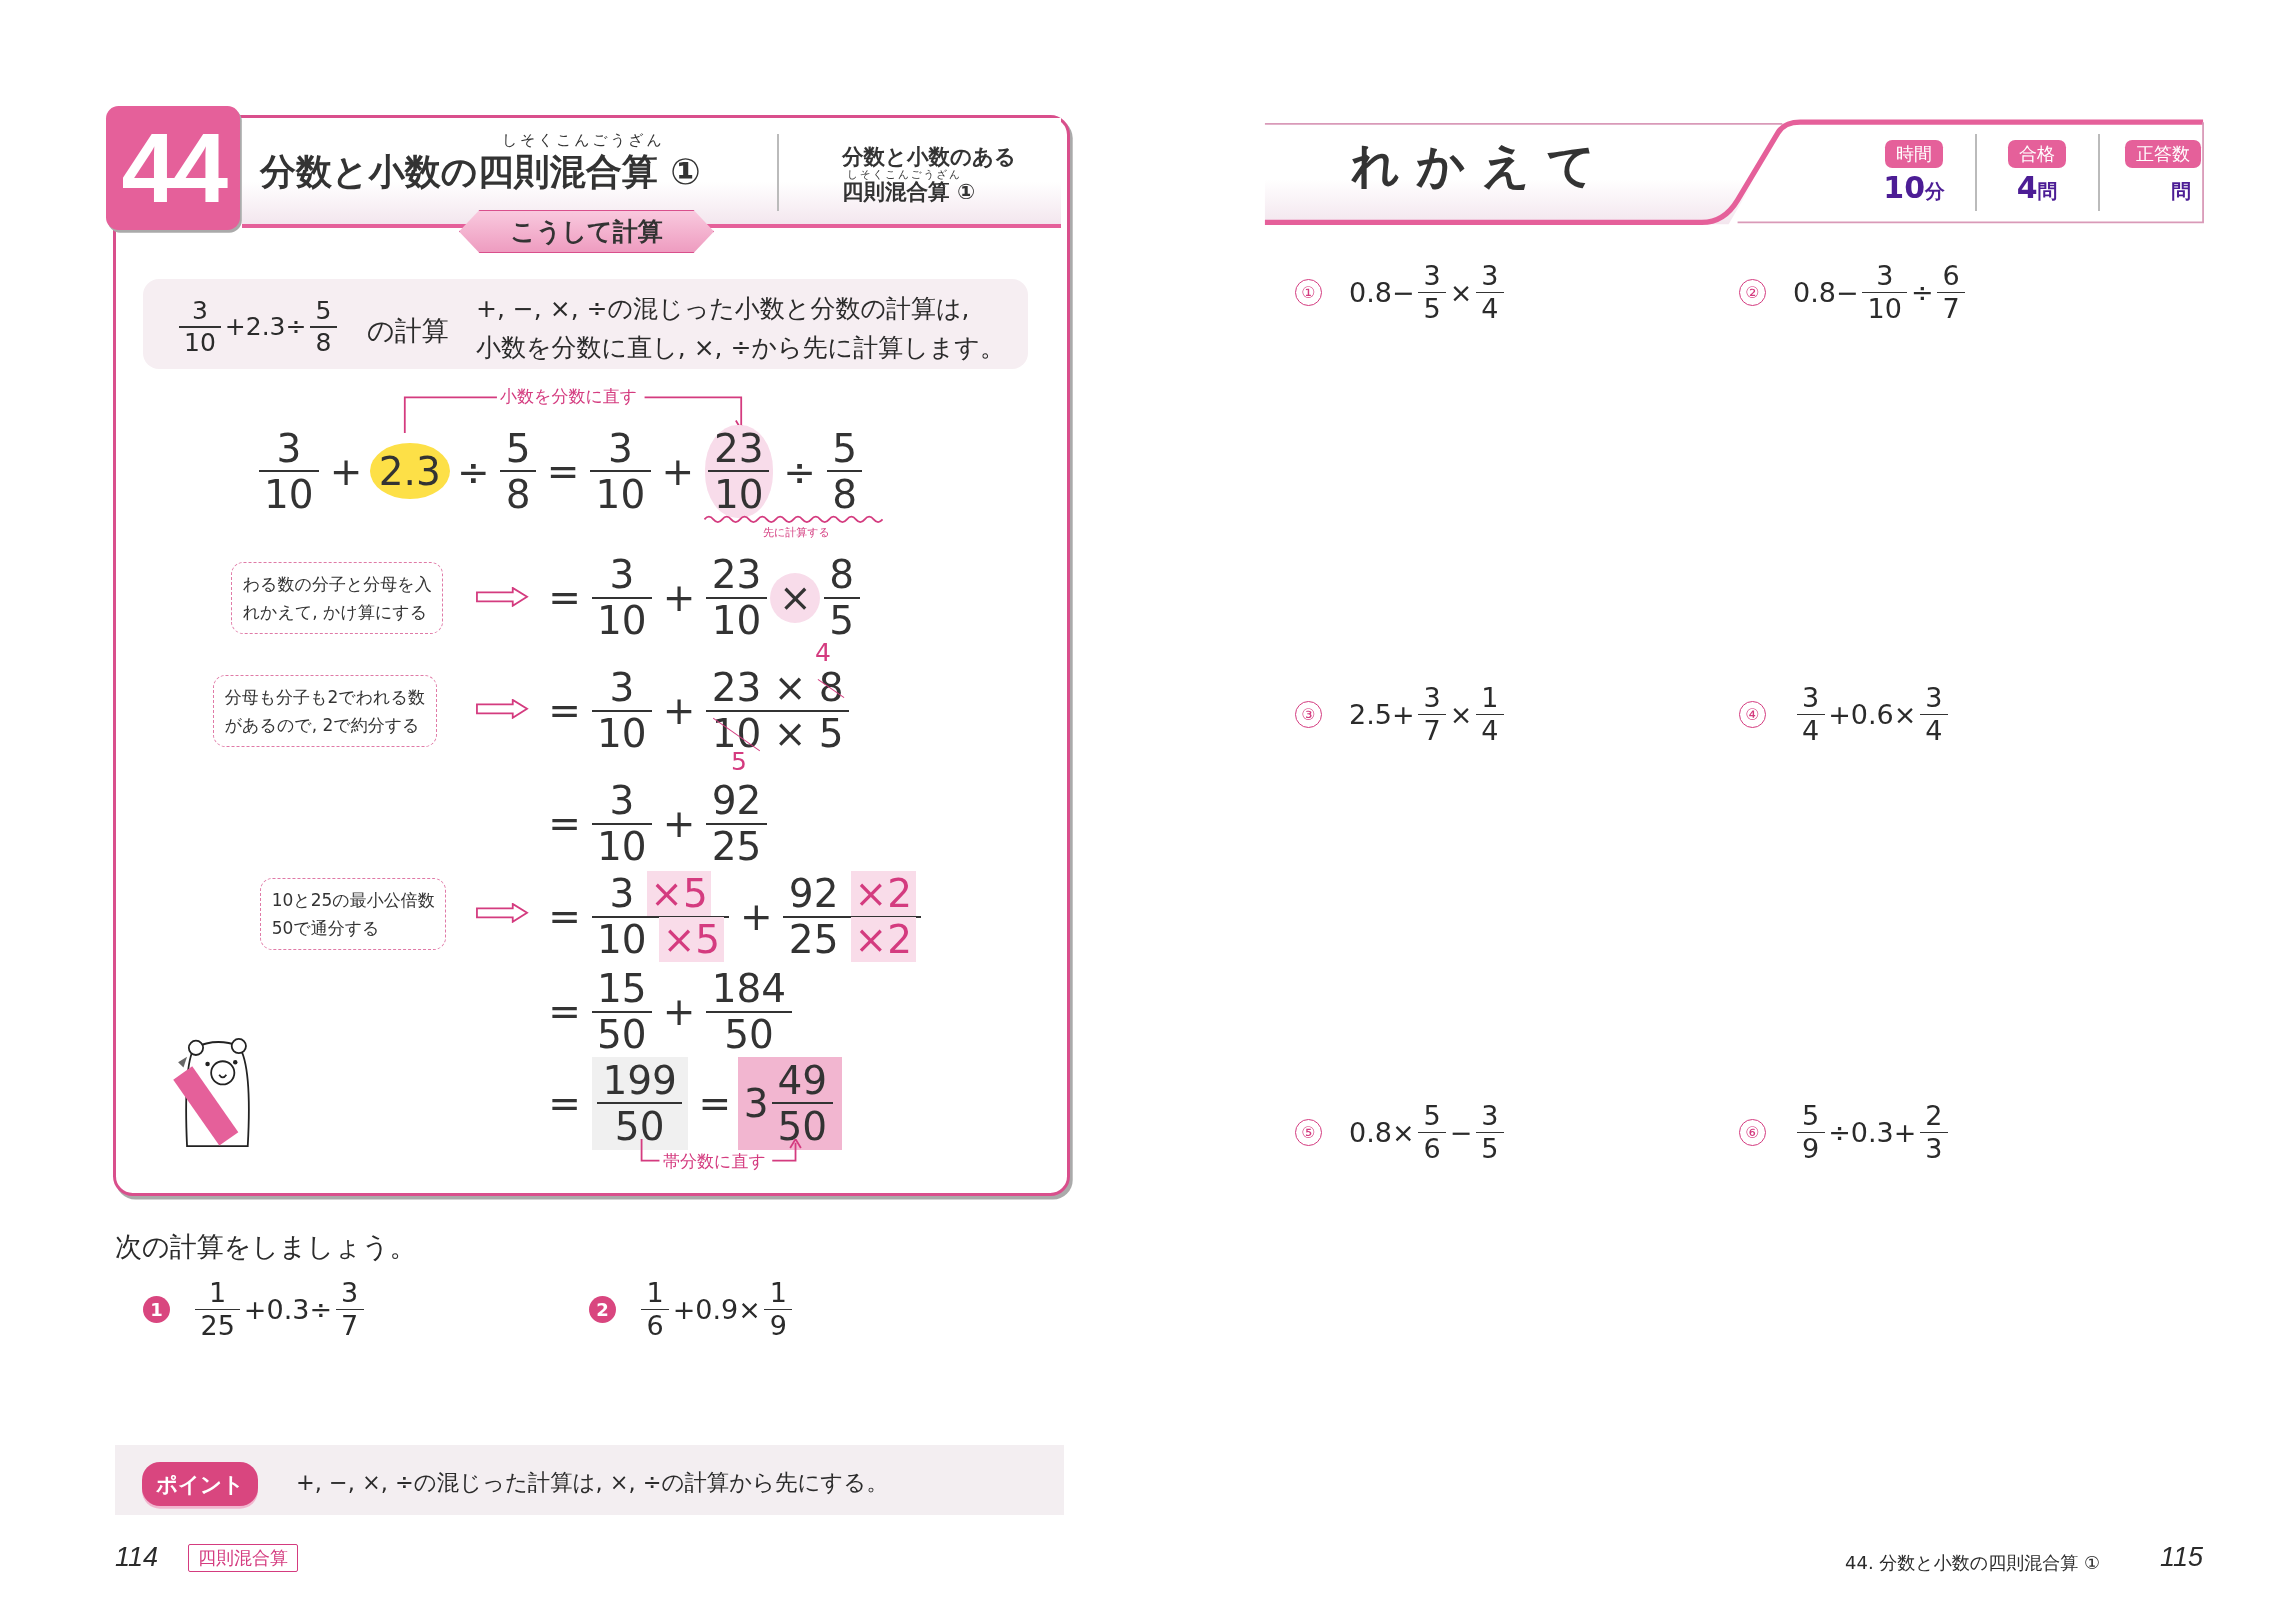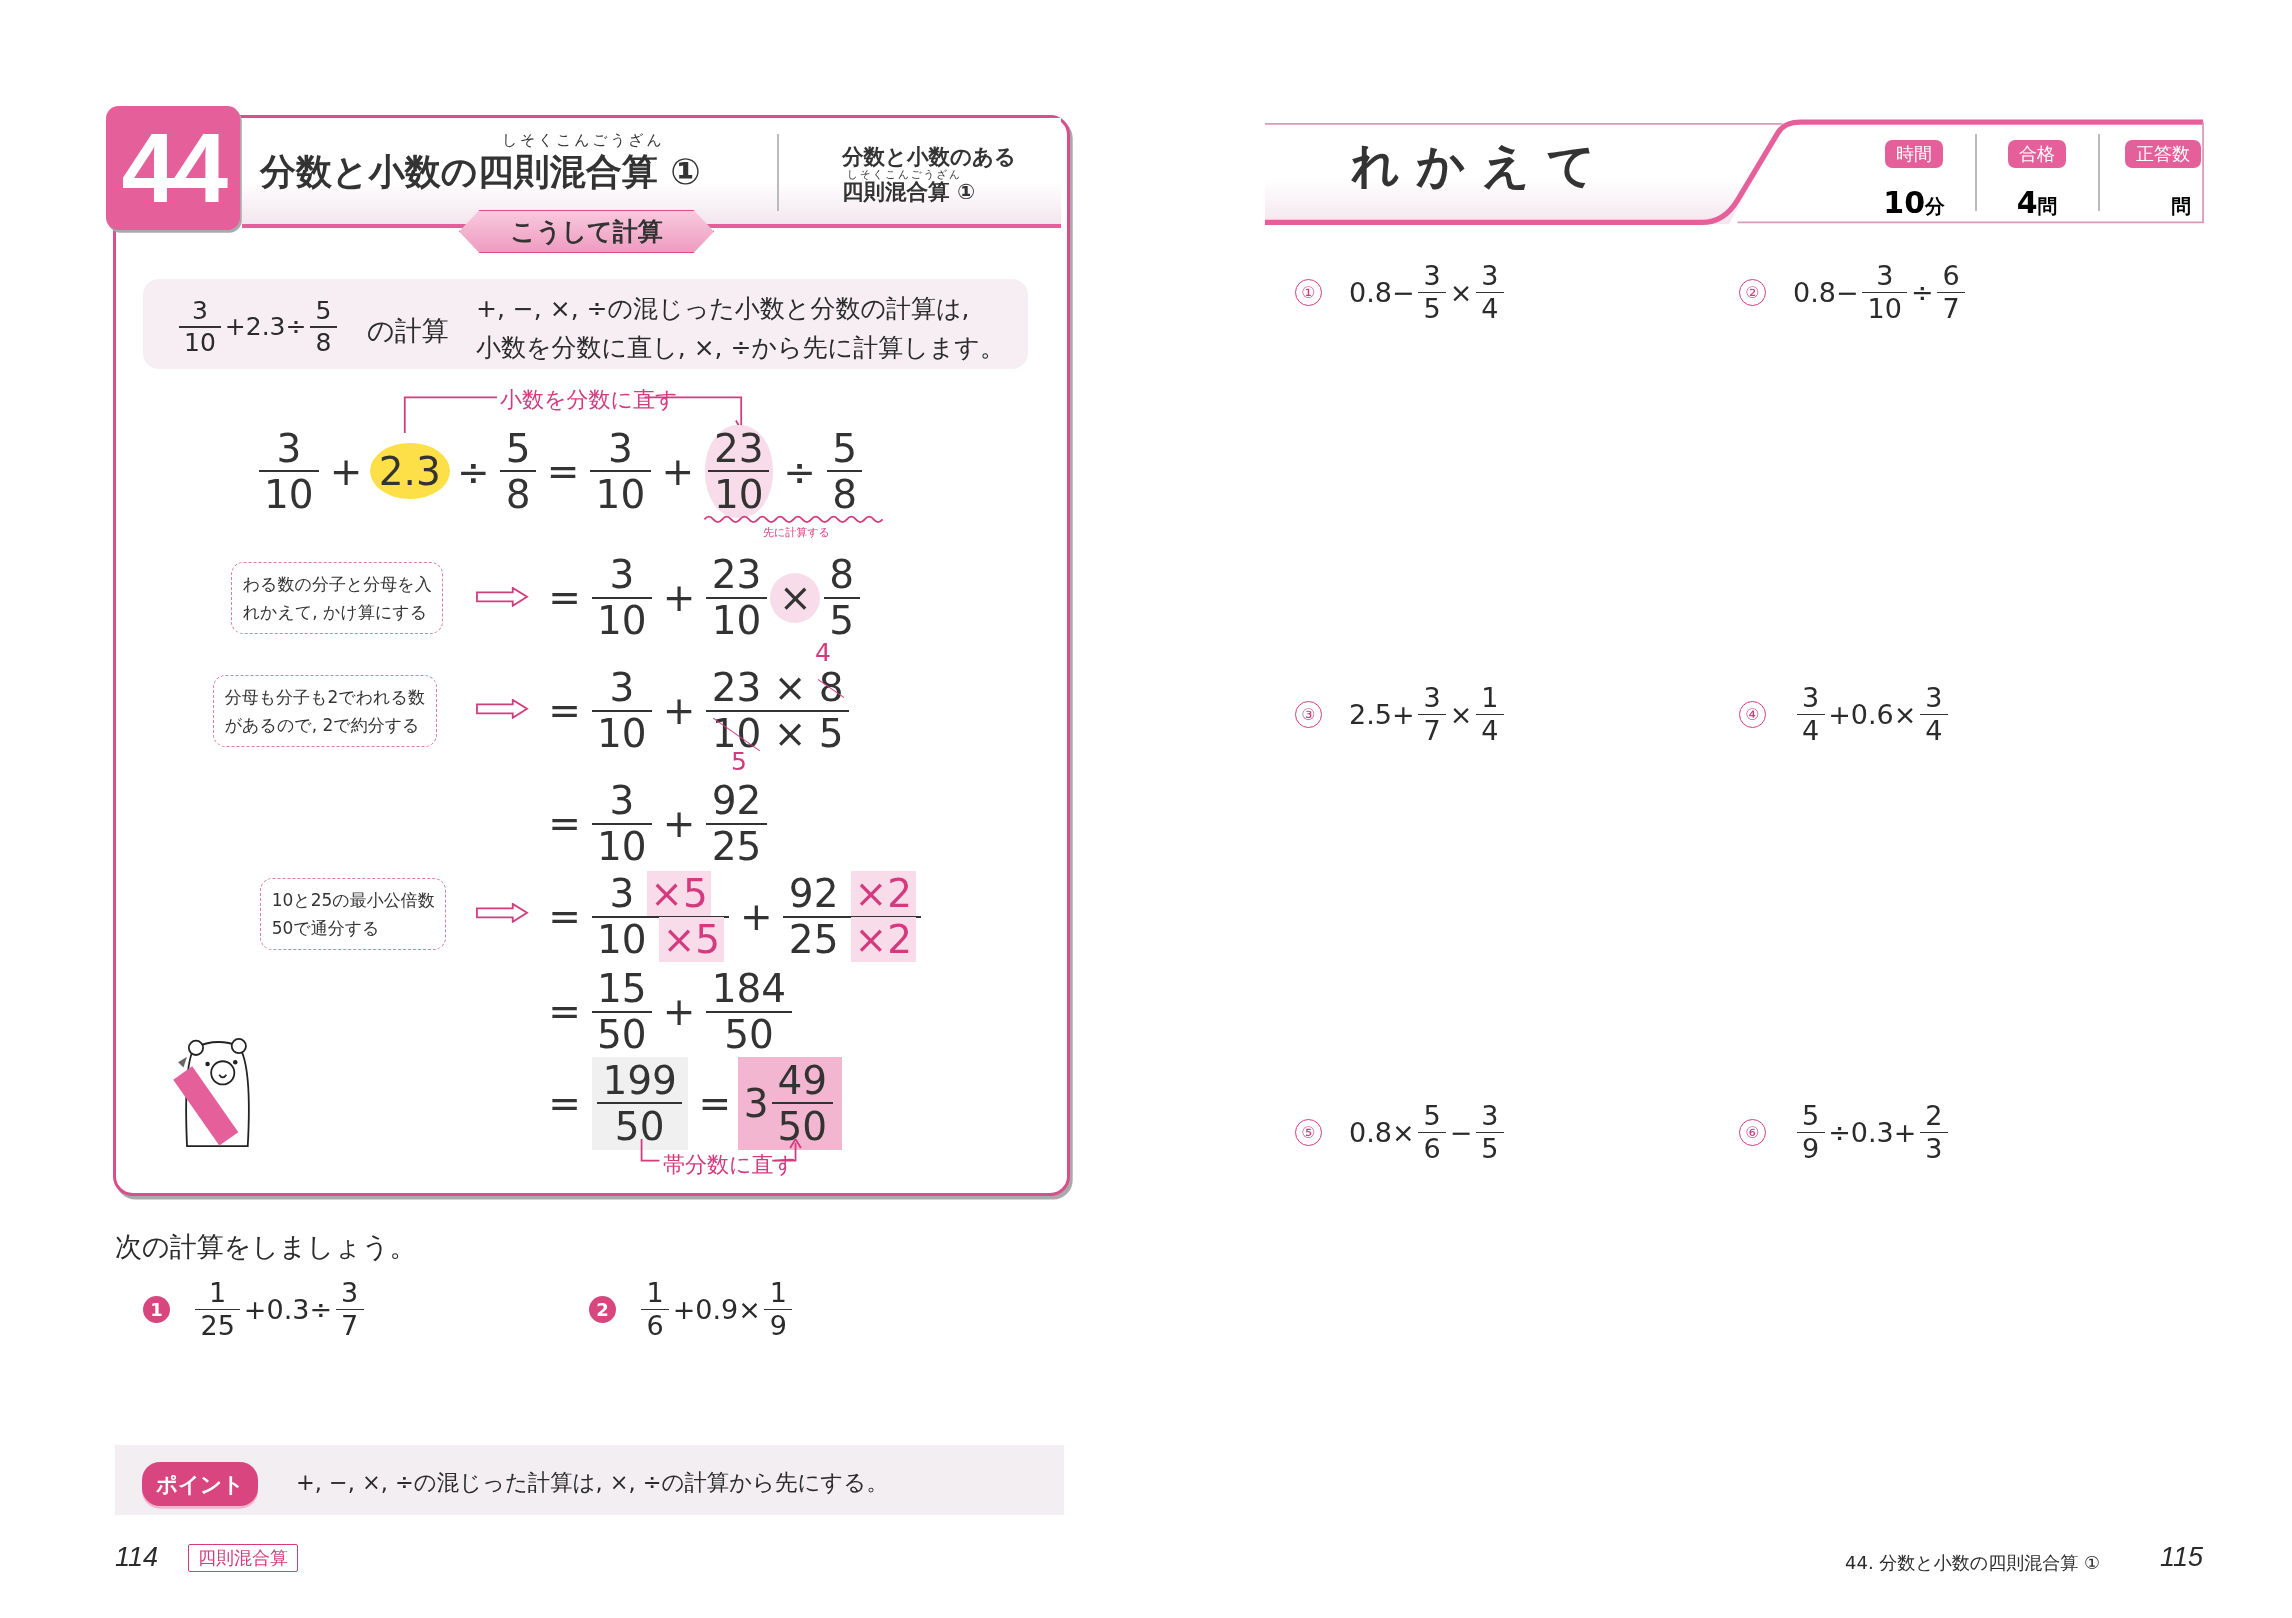--- a/index.html
+++ b/index.html
@@ -21,21 +21,21 @@
   #side-title-1{left:842px;top:142px;font-size:21.5px;font-weight:bold;color:#333;}
   #side-title-ruby{left:847px;top:168px;font-size:10.7px;color:#333;letter-spacing:1.8px;}
   #side-title-2{left:842px;top:177px;font-size:21.5px;font-weight:bold;color:#333;}
   #section-badge{left:459px;top:210px;width:253px;height:41px;background:linear-gradient(#f9c9de,#ee9cc0);border:1.8px solid #d94f8c;clip-path:polygon(8% 0,92% 0,100% 50%,92% 100%,8% 100%,0 50%);display:flex;align-items:center;justify-content:center;font-size:25px;font-weight:bold;color:#333;}
   #intro-box{left:143px;top:279px;width:885px;height:90px;background:#f6eef2;border-radius:16px;}
   #intro-expr{left:175px;top:298px;font-size:25px;}
   #intro-label{left:367px;top:313px;font-size:27px;}
   #intro-line1{left:476px;top:292px;font-size:25px;}
   #intro-line2{left:476px;top:331px;font-size:25px;}
   .pink{color:#d43b7f;}
-  .note-pink{font-size:22px;color:#d43b7f;}
+  .note-pink{font-size:17px;color:#d43b7f;}
   .big{font-size:39px;color:#333;}
   .hl-gray{background:#fde047;border-radius:50%;padding:5.4px 9px;}
   .hl-pink-oval{background:#f8dcea;border-radius:48%;padding:3.6px 3.6px;}
   .hl-pink-circle{background:#f8dcea;border-radius:50%;width:50px;height:50px;display:inline-flex;align-items:center;justify-content:center;}
   .hl-pink-sq{background:#f9dce9;padding:0 3.6px;color:#d43b7f;}
   .hl-gray-box{background:#f0f0f0;padding:3.6px 5.4px;}
   .hl-pink-box{background:#f2b6d0;padding:3.6px 5.4px;display:inline-flex;align-items:center;}
   .callout{border:1.8px dashed #e07aa7;border-radius:12.5px;font-size:17px;line-height:28px;padding:7.2px 10.7px;color:#333;background:#fff;}
   .arrow-r{width:54px;height:19.7px;}
   .strike{position:relative;}
@@ -46,21 +46,21 @@
   #point-bar{left:115px;top:1445px;width:949px;height:70px;background:#f3eef1;}
   #point-badge{left:142px;top:1462px;width:116px;height:44px;background:#d9467f;color:#fff;border-radius:18px;font-size:21.5px;font-weight:bold;display:flex;align-items:center;justify-content:center;box-shadow:0 2.7px 0 #f1b6cf;}
   #point-text{left:296px;top:1467px;font-size:22.4px;}
   #left-page-number{left:115px;top:1542px;font-size:27px;font-style:italic;font-family:"Liberation Sans",sans-serif;}
   #left-chapter-tag{left:188px;top:1544px;font-size:18px;color:#d43b7f;border:1.8px solid #d43b7f;border-radius:2px;padding:0.9px 9px;}
   
   #practice-header{left:1263px;top:115px;width:942px;height:111px;}
   #practice-title{left:1351px;top:134px;font-size:48px;font-weight:bold;letter-spacing:16px;color:#333;}
   .meta-col{position:absolute;top:140px;width:116px;text-align:center;}
   .meta-label{display:inline-block;background:#e5609a;color:#fff;border-radius:7.2px;font-size:18px;padding:1.8px 10.7px;}
-  .meta-value{font-size:30px;font-weight:bold;margin-top:17px;color:#000000;}
+  .meta-value{font-size:30px;font-weight:bold;margin-top:2px;color:#4c1d95;}
   .meta-value small{font-size:19.7px;}
   .meta-div{position:absolute;top:134px;width:1.8px;height:77px;background:#bbb;}
   .practice-item{position:absolute;font-size:27px;display:flex;align-items:center;}
   .circ-num{display:inline-flex;width:25px;height:25px;border:1.8px solid #d43b7f;border-radius:50%;color:#d43b7f;font-size:16px;align-items:center;justify-content:center;margin-right:27px;}
   .practice-item .frac .bar{border-top:1.8px solid #333;}
   #right-footer-title{left:1845px;top:1551px;font-size:18px;}
   #right-page-number{left:2160px;top:1542px;font-size:27px;font-style:italic;font-family:"Liberation Sans",sans-serif;}
 </style>
 </head>
 <body>

